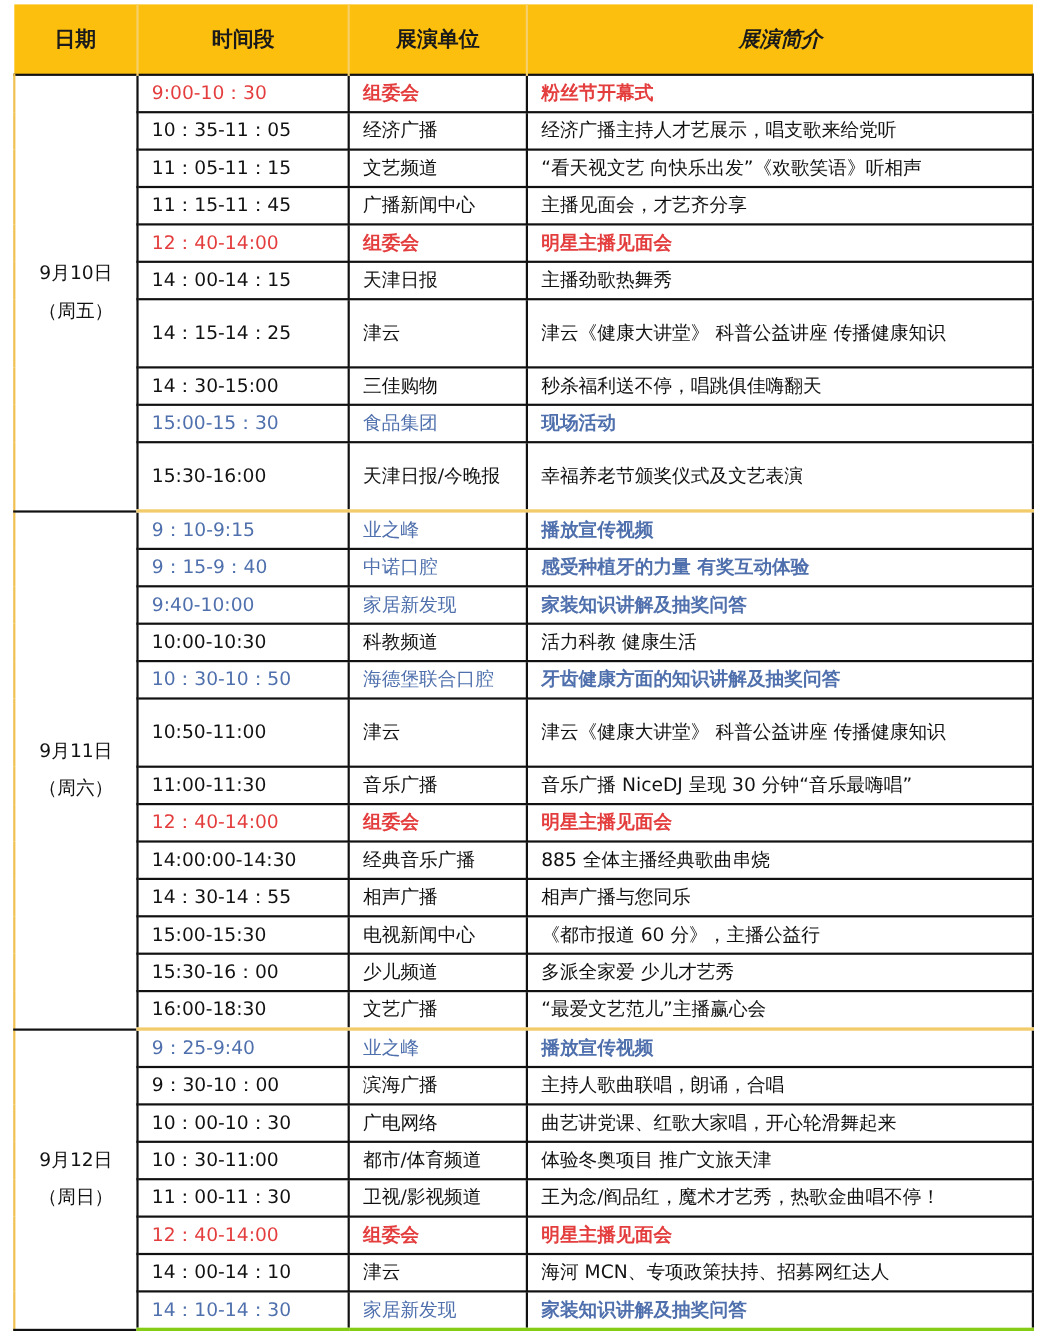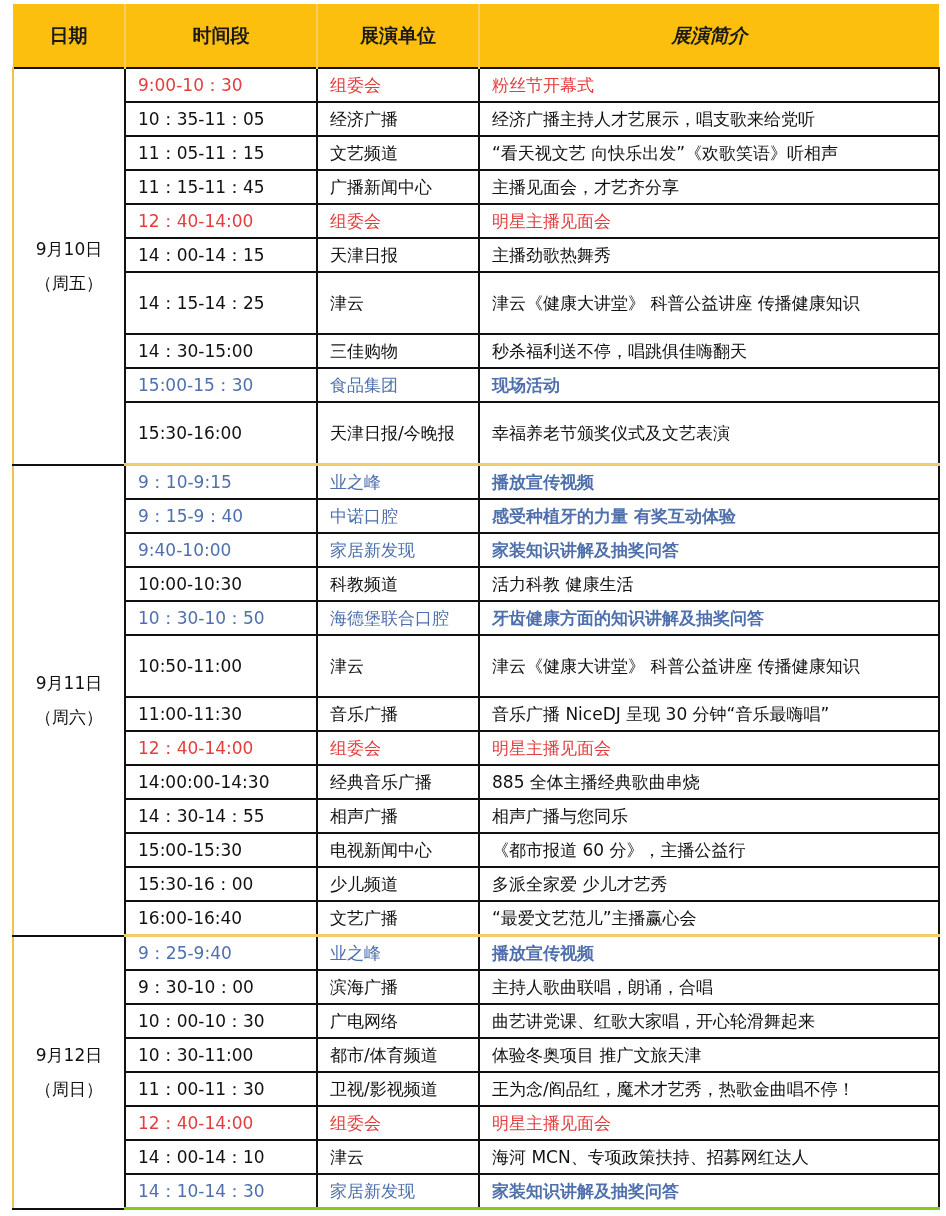--- a/index.html
+++ b/index.html
@@ -26,21 +26,21 @@
     text-align: center; padding: 0; line-height: 34px; white-space: normal;
     border-left: 2px solid #f0c050; border-right: 2px solid #111;
     font-size: 17px;
     border-radius: 12px;
   }
   tbody td.tall { height: 60px; line-height: 30px; white-space: normal; }
   tbody td.desc { border-right: 2px solid #111; }
   tr.group-end td { border-bottom: 3px solid #f2cb6a; }
   tr.last td { border-bottom: 3px solid #84cc16; }
   .red { color: #e43d3d !important; }
-  .red.desc, .red.unit { font-weight: normal; }
+  .red.desc, .red.unit { font-weight: bold; }
   .blue { color: #4f70ad !important; }
   .blue.desc { font-weight: bold; }
 </style>
 </head>
 <body>
 
 <div class="sheet">
   <table>
     <colgroup>
       <col class="c-date">
@@ -169,21 +169,21 @@
           <td class="time">15:00-15:30</td>
           <td class="unit">电视新闻中心</td>
           <td class="desc">《都市报道 60 分》，主播公益行</td>
         </tr>
         <tr>
           <td class="time">15:30-16：00</td>
           <td class="unit">少儿频道</td>
           <td class="desc">多派全家爱 少儿才艺秀</td>
         </tr>
         <tr class="group-end">
-          <td class="time">16:00-16:40</td>
+          <td class="time">16:00-18:30</td>
           <td class="unit">文艺广播</td>
           <td class="desc">“最爱文艺范儿”主播赢心会</td>
         </tr>
         <tr>
           <td class="date" rowspan="8">
             <div>9月12日</div>
             <div>（周日）</div>
           </td>
           <td class="time blue">9：25-9:40</td>
           <td class="unit blue">业之峰</td>

